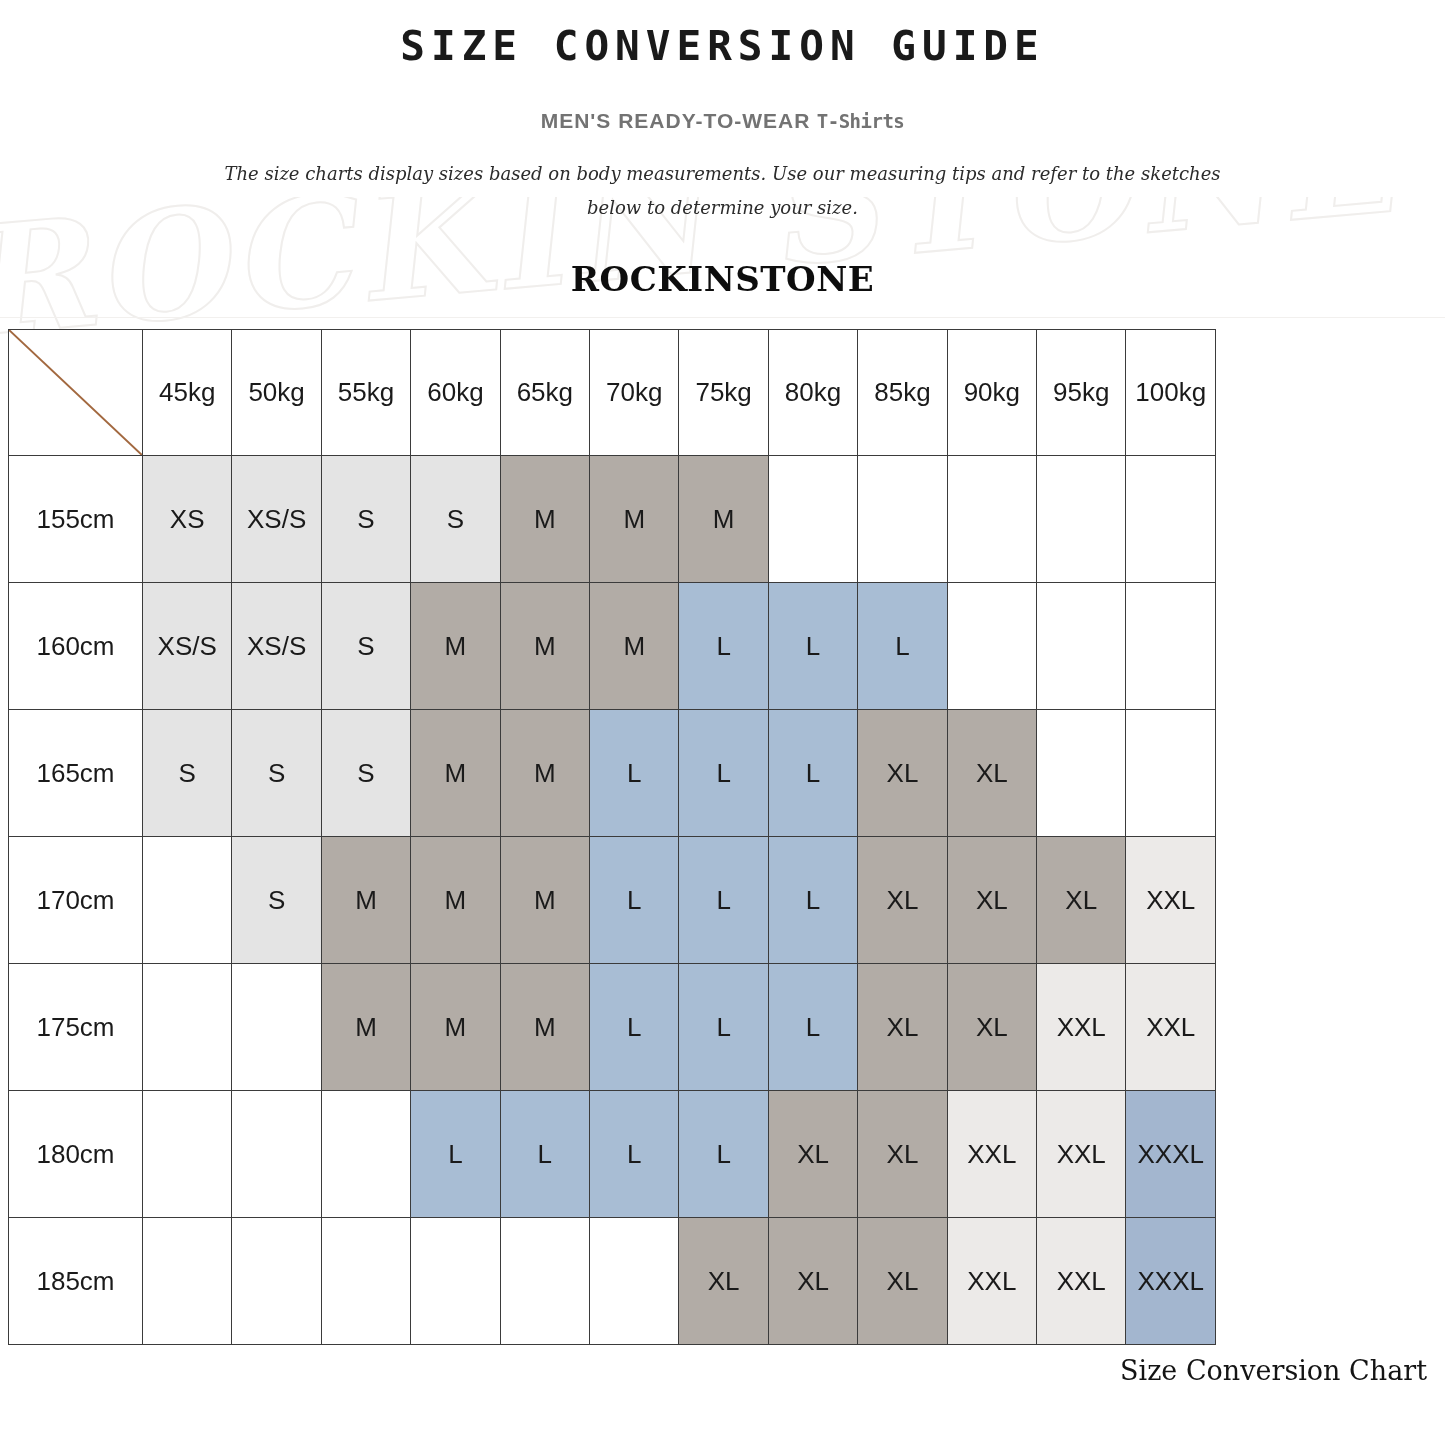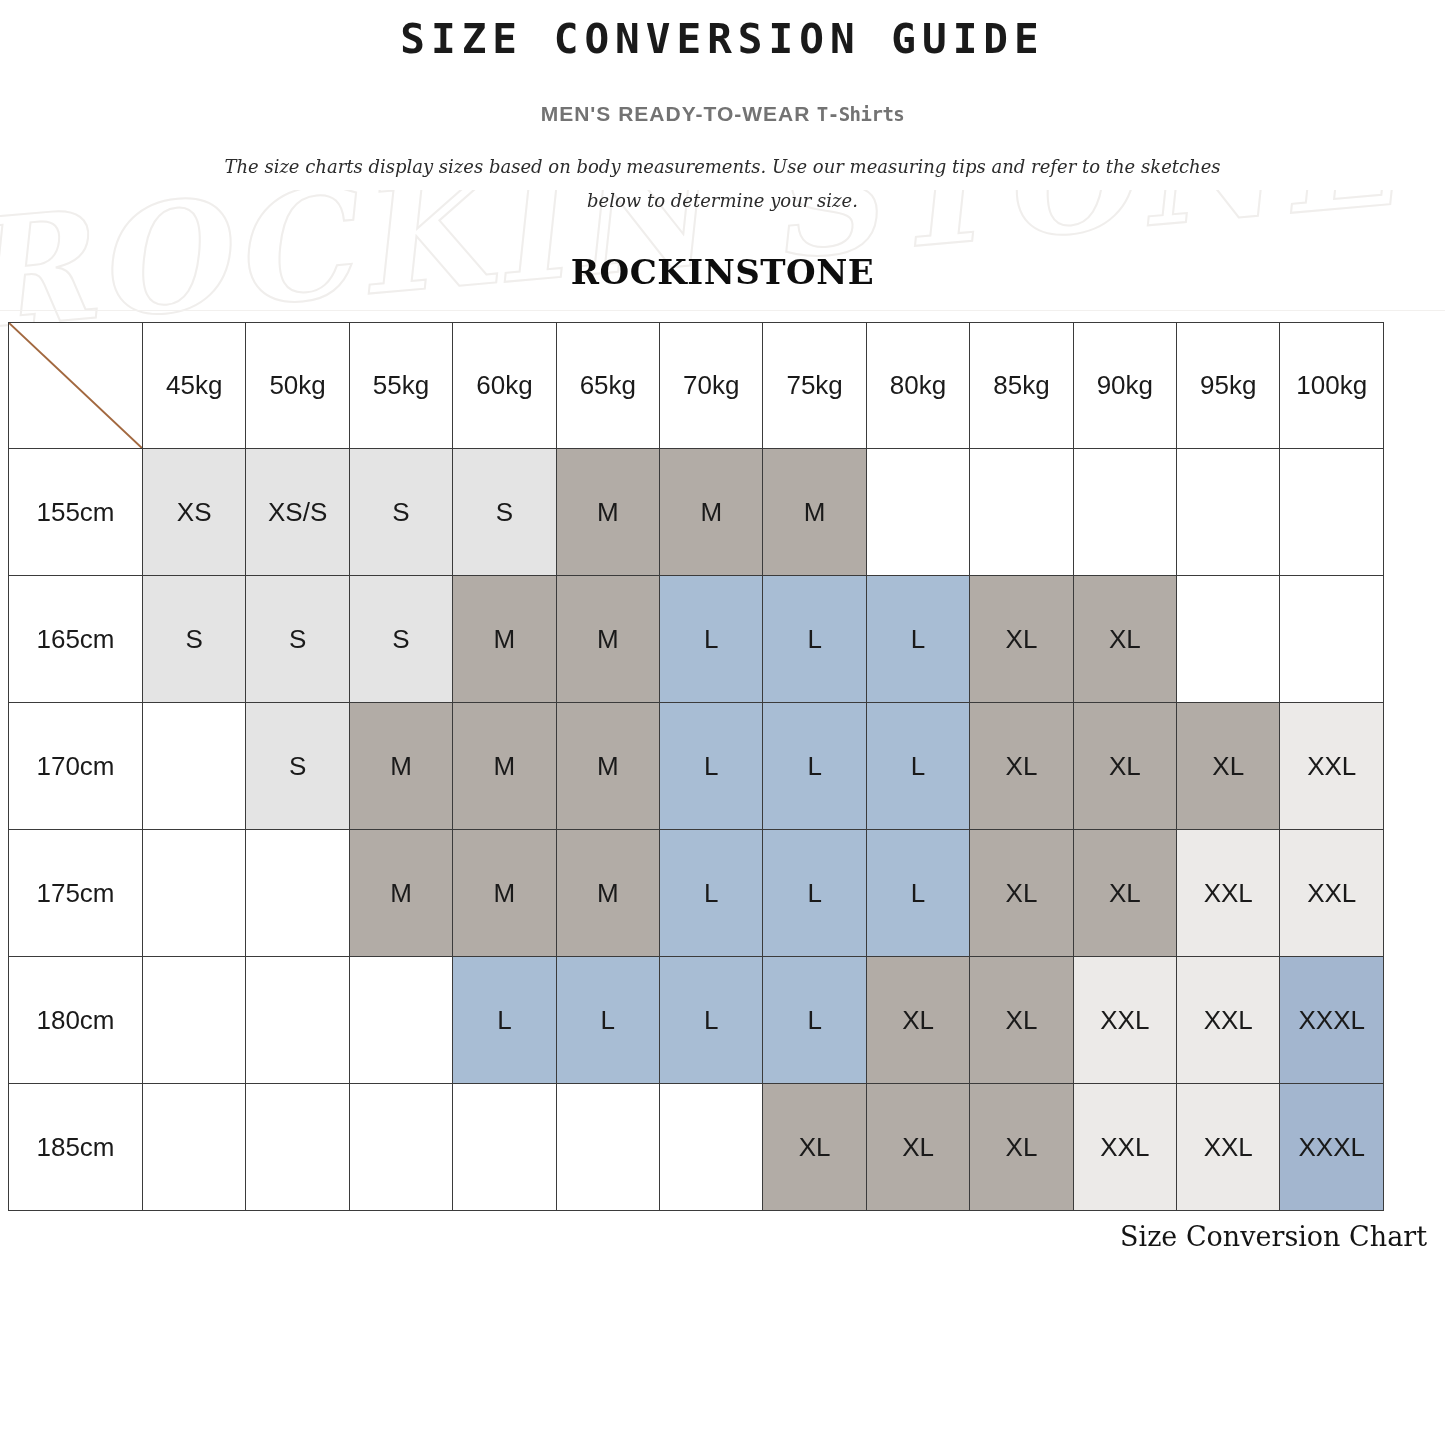--- a/index.html
+++ b/index.html
@@ -62,21 +62,21 @@
     position: relative;
     z-index: 2;
     text-align: center;
   }
   .main-title {
     font-family: "DejaVu Sans Mono", monospace;
     font-size: 41px;
     font-weight: 700;
     letter-spacing: 6px;
     color: #1a1a1a;
-    margin-top: 15px;
+    margin-top: 22px;
   }
   .subtitle {
     margin-top: 39px;
     font-size: 21px;
     font-weight: 700;
     color: #737373;
     letter-spacing: 0.5px;
   }
   .subtitle .sub-a {
     font-family: "Liberation Sans", sans-serif;
@@ -108,21 +108,21 @@
   
   .table-wrap {
     position: relative;
     z-index: 2;
     margin-top: 30px;
     padding: 0 8px;
     box-sizing: border-box;
   }
   table.size-table {
     border-collapse: collapse;
-    width: 1376px;
+    width: 1208px;
     table-layout: fixed;
   }
   table.size-table td,
   table.size-table th {
     border: 1px solid #3b3b3b;
     text-align: center;
     vertical-align: middle;
     font-family: "Liberation Sans", sans-serif;
     font-size: 26px;
     font-weight: 400;
@@ -235,20 +235,35 @@
             <td class="f-grey-dark">M</td>
             <td class="f-grey-dark">M</td>
             <td class="f-grey-dark">M</td>
             <td></td>
             <td></td>
             <td></td>
             <td></td>
             <td></td>
           </tr>
           <tr>
+            <th class="row-head">160cm</th>
+            <td class="f-grey-light">XS/S</td>
+            <td class="f-grey-light">XS/S</td>
+            <td class="f-grey-light">S</td>
+            <td class="f-grey-dark">M</td>
+            <td class="f-grey-dark">M</td>
+            <td class="f-grey-dark">M</td>
+            <td class="f-blue">L</td>
+            <td class="f-blue">L</td>
+            <td class="f-blue">L</td>
+            <td></td>
+            <td></td>
+            <td></td>
+          </tr>
+          <tr>
             <th class="row-head">165cm</th>
             <td class="f-grey-light">S</td>
             <td class="f-grey-light">S</td>
             <td class="f-grey-light">S</td>
             <td class="f-grey-dark">M</td>
             <td class="f-grey-dark">M</td>
             <td class="f-blue">L</td>
             <td class="f-blue">L</td>
             <td class="f-blue">L</td>
             <td class="f-grey-dark">XL</td>

